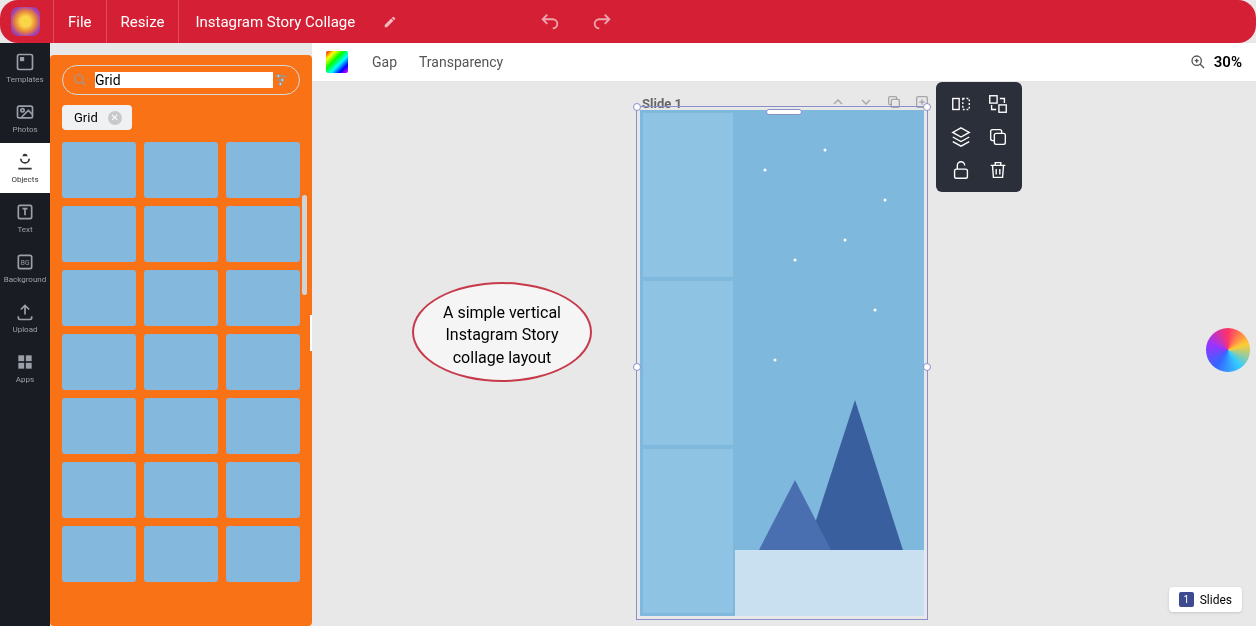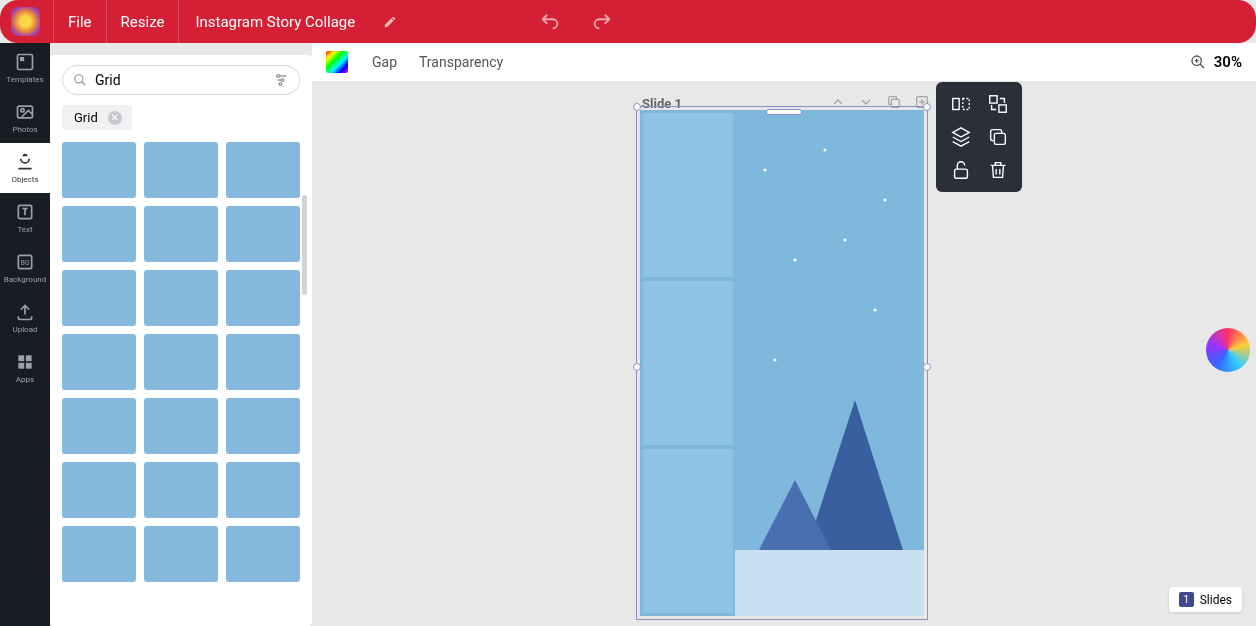--- a/index.html
+++ b/index.html
@@ -13,21 +13,21 @@
 .history { margin-left:130px; display:flex; gap:30px; }
 .history svg { opacity:.6; }
 .right-ctrls { margin-left:auto; display:flex; align-items:center; gap:12px; padding-right:14px; }
 .saved { font-style:italic; font-size:13px; }
 .btn-pill { background:rgba(0,0,0,.15); padding:7px 14px; border-radius:6px; font-size:13px; display:flex; align-items:center; gap:6px; cursor:pointer; }
 .star { color:#ffc107; font-size:14px; }
 .leftrail { position:absolute; top:43px; left:0; width:50px; height:583px; background:#1a1c24; display:flex; flex-direction:column; }
 .railitem { height:50px; display:flex; flex-direction:column; align-items:center; justify-content:center; gap:3px; color:#9ba0a8; font-size:8px; cursor:pointer; }
 .railitem.active { background:#fff; color:#333; }
 .railitem svg { width:20px; height:20px; }
-.panel { position:absolute; top:55px; left:50px; width:262px; height:571px; background:#ffffff; border-radius:4px; padding:10px 0; }
+.panel { position:absolute; top:55px; left:50px; width:262px; height:571px; background:#f97316; border-radius:4px; padding:10px 0; }
 .search { margin:0 12px; height:30px; border:1px solid #d8d8d8; border-radius:15px; display:flex; align-items:center; padding:0 10px; position:relative; }
 .search input { border:none; outline:none; flex:1; font-size:14px; margin-left:8px; }
 .tag { margin:10px 12px 8px; display:inline-flex; align-items:center; background:#f0f1f3; border-radius:4px; padding:5px 10px 5px 12px; font-size:13px; gap:10px; }
 .tag-x { width:14px; height:14px; border-radius:50%; background:#c7c9cd; color:#fff; display:flex; align-items:center; justify-content:center; font-size:10px; cursor:pointer; }
 .grid-scroll { height:480px; overflow:hidden; padding:4px 12px; }
 .grid-list { display:grid; grid-template-columns:repeat(3,1fr); gap:8px; }
 .grid-item { height:56px; background:#84b8dc; border-radius:3px; cursor:pointer; position:relative; overflow:hidden; }
 .scrolltrack { position:absolute; right:5px; top:140px; width:5px; height:100px; background:#d0d3d8; border-radius:3px; }
 .collapse-tab { position:absolute; top:315px; left:310px; width:16px; height:36px; background:#fff; border-radius:0 6px 6px 0; display:flex; align-items:center; justify-content:center; cursor:pointer; color:#888; font-size:12px; }
 .propbar { position:absolute; top:43px; left:312px; right:0; height:39px; background:#fff; display:flex; align-items:center; padding:0 14px; border-bottom:1px solid #e4e4e4; }
@@ -268,20 +268,21 @@
           <path d="M8 11V7a4 4 0 0 1 8 0"></path>
         </svg>
       </div>
     <div class="ctx-item">
         <svg width="22" height="22" viewBox="0 0 24 24" fill="none" stroke="#fff" stroke-width="1.5">
           <path d="M4 7h16M9 7V4h6v3M6 7l1 13h10l1-13M10 11v6M14 11v6"></path>
         </svg>
       </div>
   </div>
 
+  <div class="callout callout2"><span>A simple vertical Instagram Story collage layout</span></div>
 
   <div class="slides-count">
     <span class="slidenum-badge">1</span>
     <span>Slides</span>
   </div>
 </div>
 
 <div class="helper"></div>
 
 </body></html>

